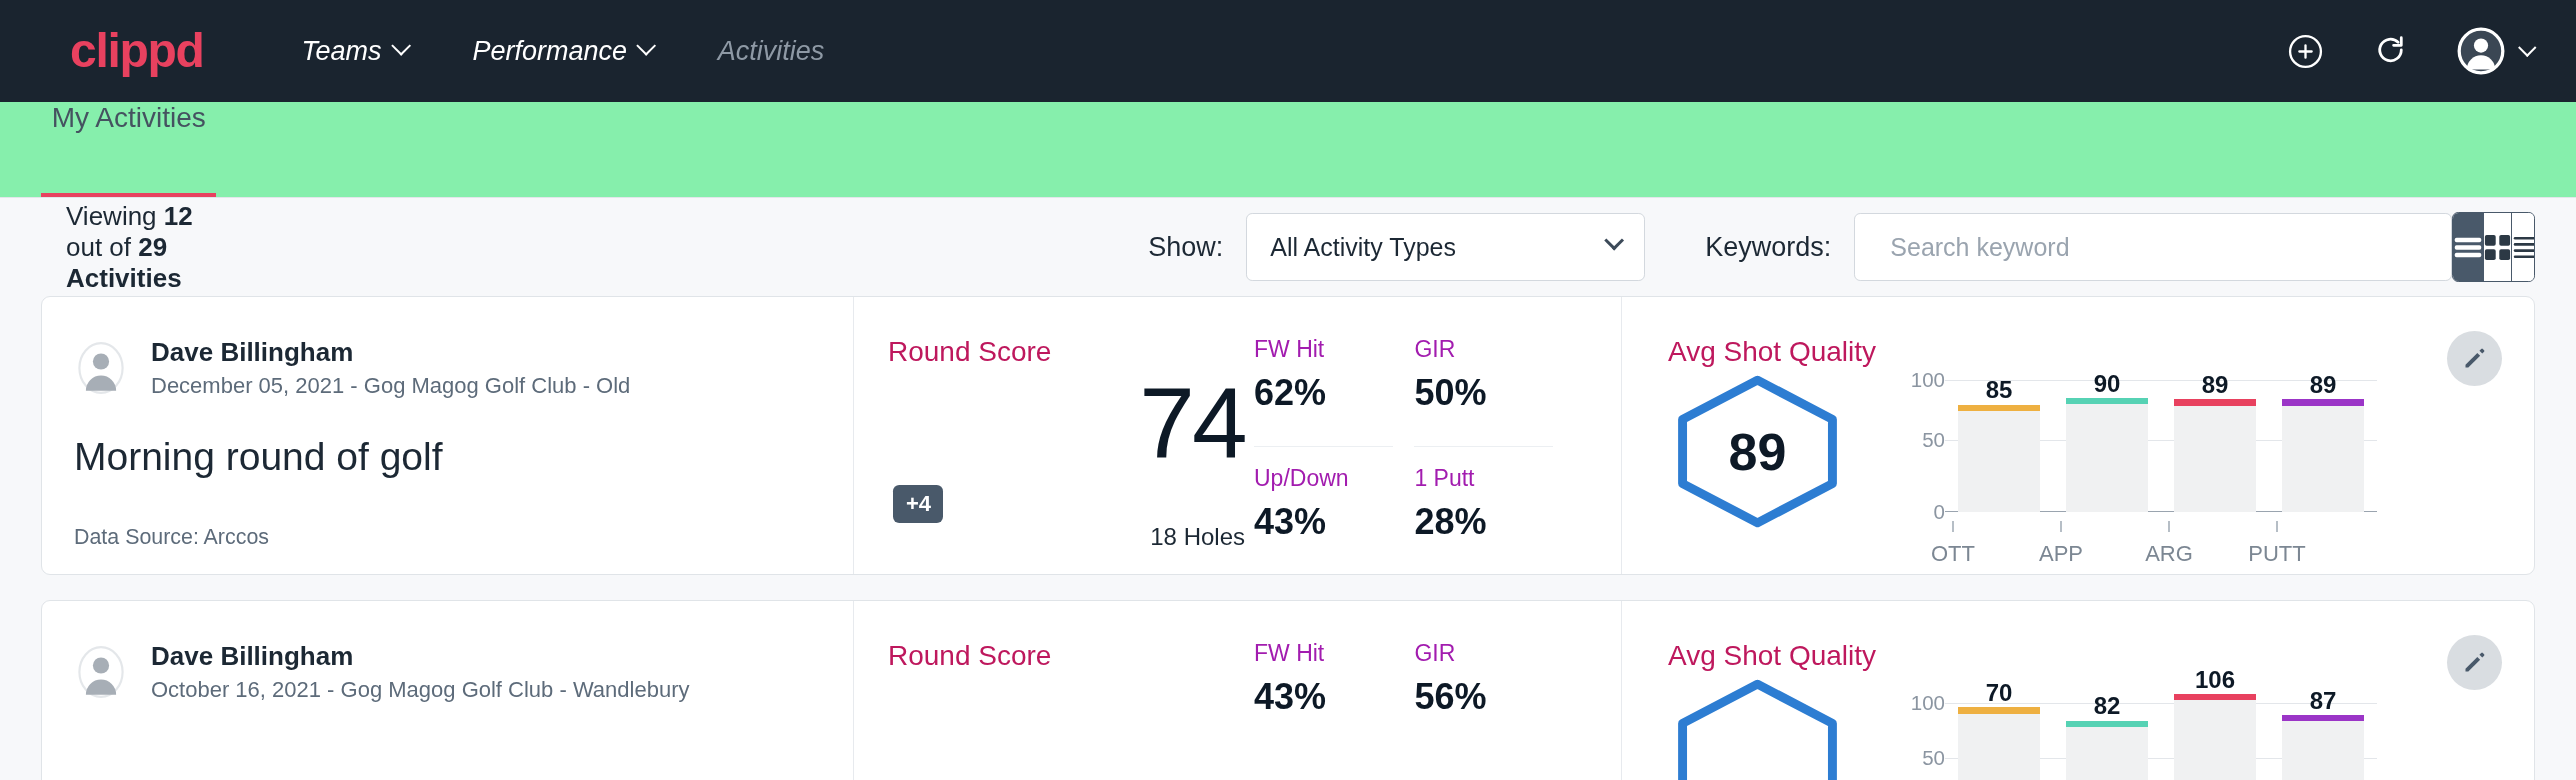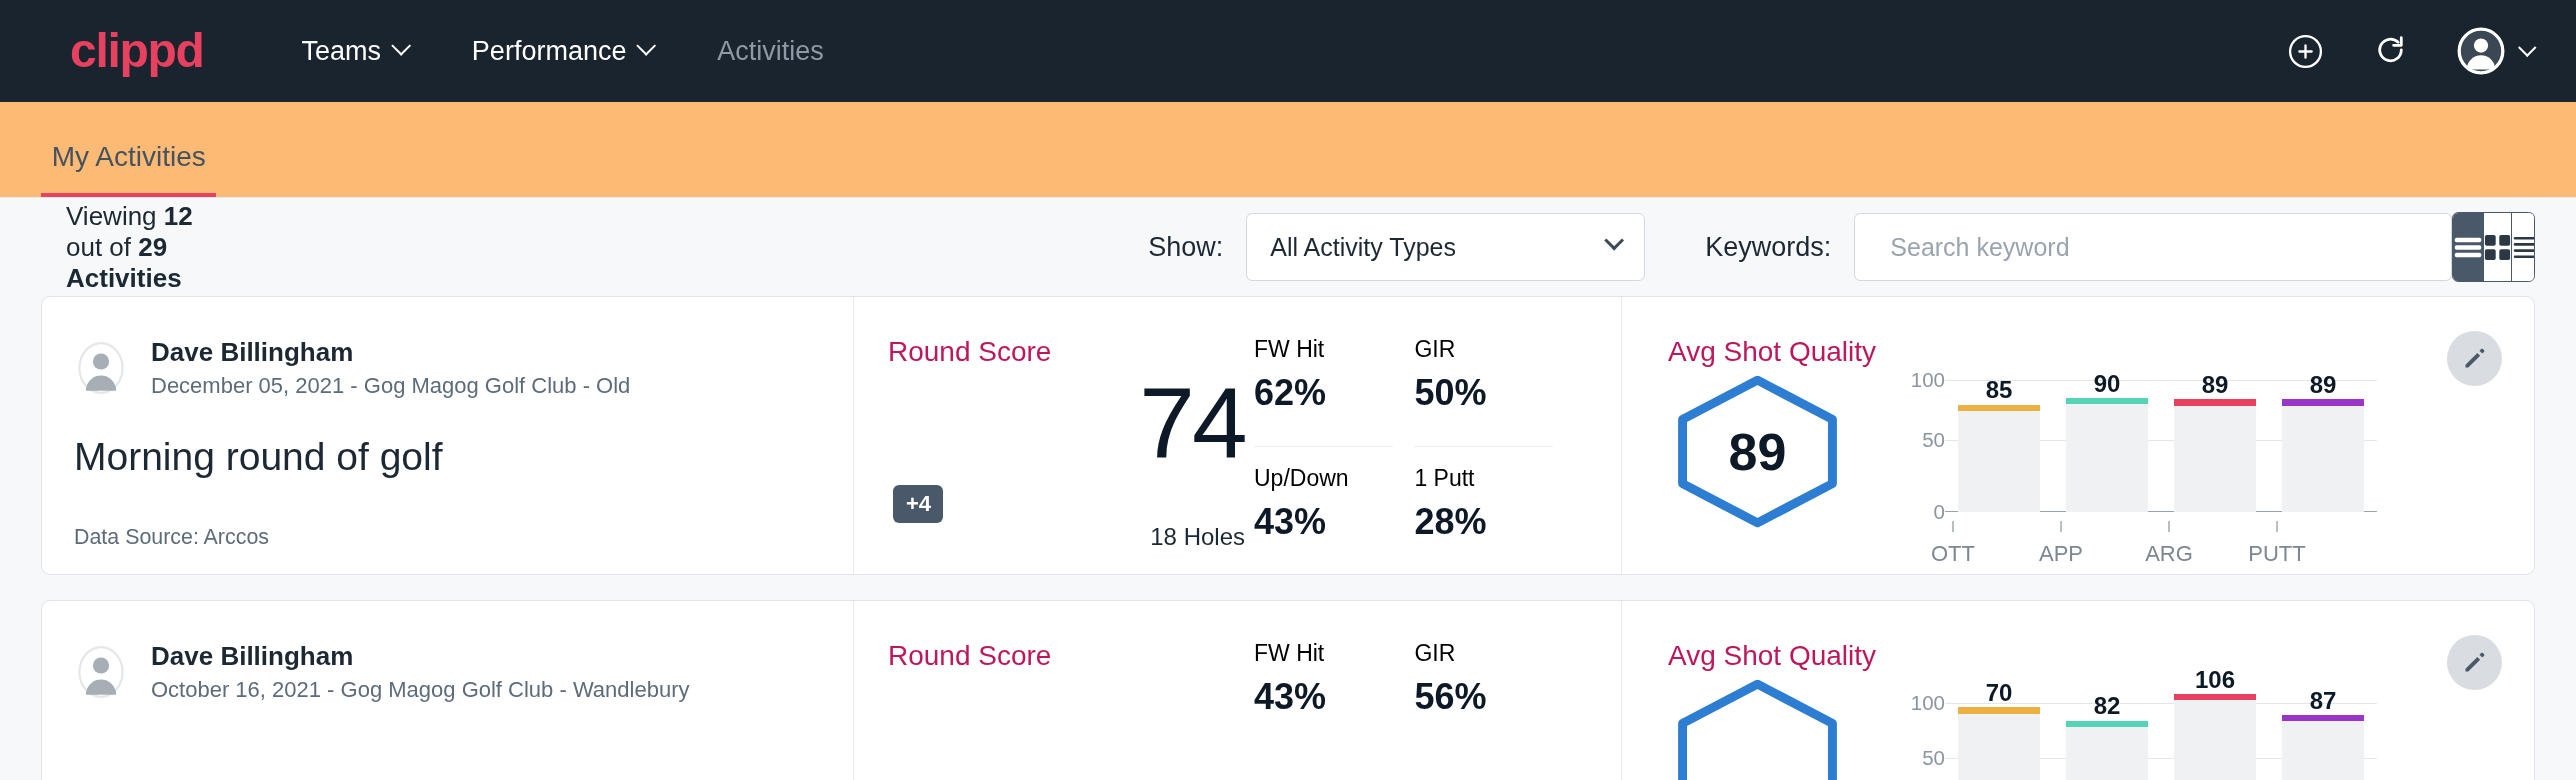--- a/index.html
+++ b/index.html
@@ -20,21 +20,21 @@
   }
   .logo {
     font-size: 48px;
     font-weight: 700;
     color: #e8415f;
     letter-spacing: -1.3px;
     line-height: 1;
     margin-right: 98px;
     user-select: none;
   }
-  .nav-items { display: flex; align-items: flex-start; gap: 64px; }
+  .nav-items { display: flex; align-items: flex-start; gap: 64px; font-style: italic; }
   .nav-item {
     display: flex; align-items: center; gap: 12.5px;
     font-size: 27px; color: #ffffff; cursor: pointer;
   }
   .nav-item.muted { color: #8e99a5; }
   .chev {
     display: inline-block; width: 14.3px; height: 14.3px;
     border-right: 2.7px solid currentColor; border-bottom: 2.7px solid currentColor;
     transform: rotate(45deg) translate(-3.6px,-3.6px);
   }
@@ -46,22 +46,22 @@
   .avatar-img { width: 48px; height: 48px; }
   .chev-sm {
     display:inline-block; width: 12.5px; height: 12.5px;
     border-right: 2.7px solid #ffffff; border-bottom: 2.7px solid #ffffff;
     transform: rotate(45deg) translate(-2.7px,-2.7px);
   }
 
   
   .tabbar {
     height: 96px;
-    background: #fdba74;
-    display: flex; align-items: flex-end;
+    background: #86efac;
+    display: flex; 
     padding-left: 41px;
     border-bottom: 0.9px solid #e3e6ea;
   }
   .tab {
     font-size: 28px; color: #455260;
     padding: 0 10.7px 19.6px 10.7px;
     border-bottom: 4.5px solid transparent;
     cursor: pointer;
   }
   .tab.active { border-bottom-color: #e8415f; }
@@ -152,21 +152,21 @@
   .holes { font-size: 24px; color: #1c2834; margin-left: 12.5px; margin-bottom: 10.7px; }
 
   .stats-grid {
     display: grid;
     grid-template-columns: 139px 139px;
     column-gap: 21.4px;
     margin-left: 9px;
   }
   .stat-cell { padding-bottom: 12.5px; }
   .stat-cell.top { border-bottom: 1.8px solid #eceff2; margin-bottom: 18px; }
-  .stat-label { font-size: 23px; color: #000000; }
+  .stat-label { font-size: 23px; color: #a21caf; }
   .stat-value { font-size: 36px; font-weight: 700; color: #0d1926; margin-top: 9px; }
 
   .card-right { flex: 1; padding: 39px 0 0 46px; display: flex; flex-direction: column; }
   .hex-row { display: flex; align-items: flex-start; margin-top: 5.4px; }
   .hex-wrap { position: relative; width: 179px; height: 157px; }
   .hex-val {
     position: absolute; inset: 0;
     display: flex; align-items: center; justify-content: center;
     font-size: 52px; font-weight: 700; color: #0d1926;
   }

